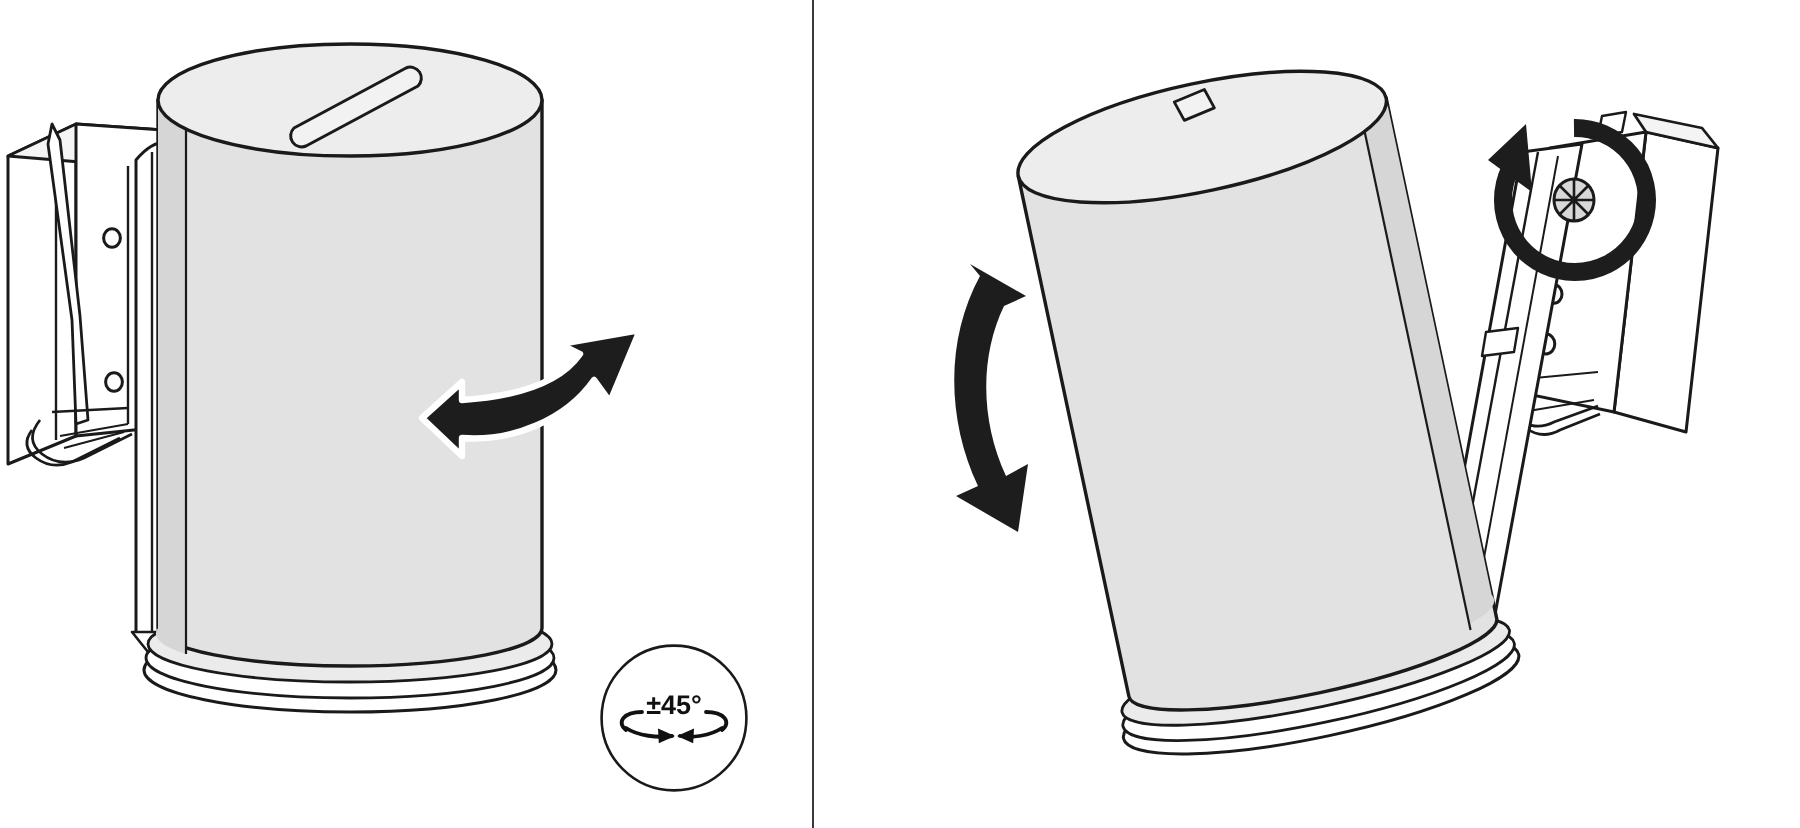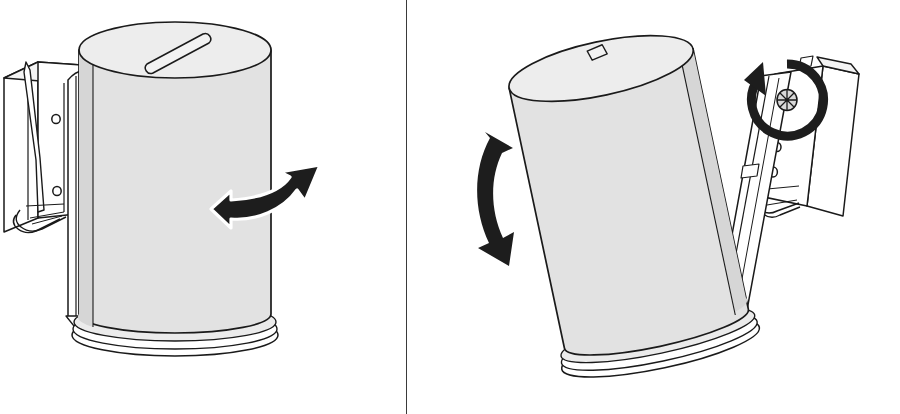--- a/index.html
+++ b/index.html
@@ -110,20 +110,33 @@
       <g>
         <path d="M211 209
                  L231 191 L231 200
                  C262 198 281 190 290 177
                  L280 172 L320 165 L305 201 L297 190
                  C283 210 256 221 231 219
                  L231 228 Z" fill="#1d1d1d" stroke="#ffffff" stroke-width="3.2" stroke-linejoin="round"></path>
       </g>
     </svg>
 
+    <div class="badge" id="badge-left">
+      <svg viewBox="0 0 76 76" width="76" height="76">
+        <circle cx="38" cy="38" r="36.2" fill="#ffffff" stroke="#1a1a1a" stroke-width="1.3"></circle>
+
+        <path d="M22 35 C13 35 9 40 14 44" fill="none" stroke="#111111" stroke-width="1.9" stroke-linecap="round"></path>
+        <path d="M54 35 C63 35 67 40 62 44" fill="none" stroke="#111111" stroke-width="1.9" stroke-linecap="round"></path>
+        <path d="M14 43 C20 47 30 48 37 47" fill="none" stroke="#111111" stroke-width="1.9" stroke-linecap="round"></path>
+        <path d="M62 43 C56 47 47 48 41 47" fill="none" stroke="#111111" stroke-width="1.9" stroke-linecap="round"></path>
+        <path d="M38.5 47 L30 43.2 L30.4 50.6 Z" fill="#111111"></path>
+        <path d="M39.5 47 L48 43.2 L47.6 50.6 Z" fill="#111111"></path>
+        <text class="badge-label" x="38" y="36" text-anchor="middle" font-size="13.5">±45°</text>
+      </svg>
+    </div>
   </div>
 
   <div class="panel" id="panel-right">
     <svg class="svgfull" viewBox="0 0 493 414" preserveAspectRatio="none">
 
       <g>
 
         <path d="M416 66 L452 74 L436 216 L400 206 Z" fill="#ffffff" stroke="#1a1a1a" stroke-width="1.5" stroke-linejoin="round"></path>
         <path d="M416 66 L452 74 L444 64 L410 57 Z" fill="#f4f4f4" stroke="#1a1a1a" stroke-width="1.4" stroke-linejoin="round"></path>
 

